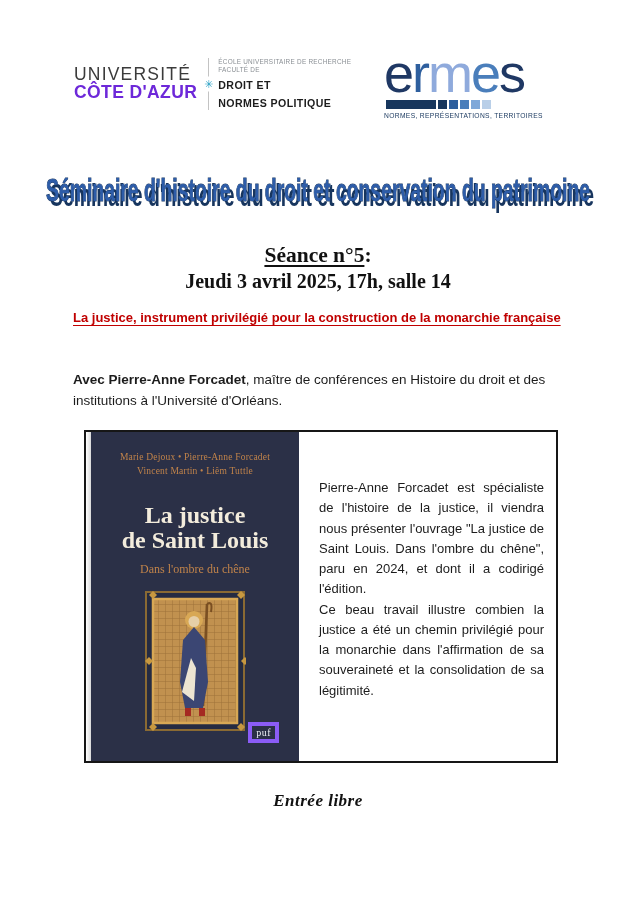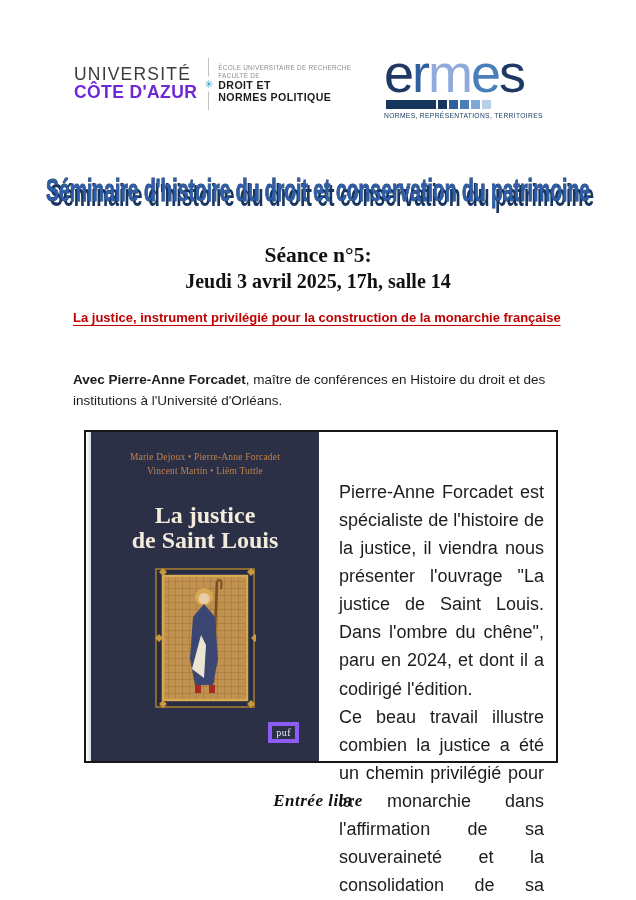--- a/index.html
+++ b/index.html
@@ -9,64 +9,64 @@
   
   .header-left{position:absolute;left:74px;top:58px;display:flex;align-items:center;}
   .uca-text{line-height:1.02;}
   .uca-line1{font-size:17.5px;letter-spacing:1.2px;color:#3b3b3b;font-weight:500;}
   .uca-line2{font-size:17.5px;letter-spacing:0.4px;font-weight:700;}
   .uca-sep{position:relative;width:1px;height:52px;background:#c3c3c3;margin:0 9px 0 11px;}
   .uca-snowflake{position:absolute;left:50%;top:50%;transform:translate(-50%,-50%);
     background:#ffffff;color:#2fa3c6;font-size:11px;line-height:1;padding:2px 0;}
   .faculty{line-height:1.15;}
   .faculty-small{font-size:6.4px;color:#8a8f94;letter-spacing:0.25px;}
-  .faculty-bold{font-size:10.6px;font-weight:700;color:#1c1c1c;letter-spacing:0.4px;line-height:1.18;}
+  .faculty-bold{font-size:10.6px;font-weight:700;color:#1c1c1c;letter-spacing:0.4px;line-height:1.18;margin-top:6px;}
 
   
   .header-right{position:absolute;left:384px;top:46px;width:150px;}
   .ermes-word{font-size:54px;line-height:1.0;letter-spacing:-2px;font-weight:400;}
   .ermes-bars{display:flex;gap:2px;margin-top:0px;margin-left:2px;}
   .ermes-bar{height:9px;display:inline-block;}
   .ermes-bar.long{width:50px;}
   .ermes-bar.sq{width:9px;}
   .ermes-tagline{font-size:6.7px;color:#17365d;letter-spacing:0.35px;margin-top:3px;white-space:nowrap;}
 
   
   .title-wrap{position:absolute;left:0;top:163px;width:636px;height:58px;}
 
   
   .session{position:absolute;left:0;top:243px;width:636px;text-align:center;
     font-family:"Liberation Serif",serif;color:#111;}
   .session-label{font-size:21.5px;font-weight:700;}
-  .session-label .ul{text-underline-offset:3px;text-decoration-thickness:1.5px;}
+  .session-label .ul{text-decoration:underline;text-underline-offset:3px;text-decoration-thickness:1.5px;}
   .session-date{font-size:20px;font-weight:700;margin-top:2px;}
 
   
   .red-heading{position:absolute;left:73px;top:310px;width:520px;font-size:13px;font-weight:700;
     text-decoration:underline;text-underline-offset:3px;}
 
   
   .intro{position:absolute;left:73px;top:370px;width:494px;font-size:13.5px;line-height:1.55;color:#1c1c1c;}
   .intro .avec{font-weight:700;}
   .intro .name{font-weight:700;}
 
   
   .book-box{position:absolute;left:84px;top:430px;width:474px;height:333px;border:2px solid #161616;
     box-sizing:border-box;display:flex;background:#ffffff;}
   .spine{width:5px;background:linear-gradient(90deg,#ffffff,#d9d9d9);}
-  .cover{width:228px;background:#2b3047;position:relative;text-align:center;flex-shrink:0;}
+  .cover{width:208px;background:#2b3047;position:relative;text-align:center;flex-shrink:0;}
   .cover-authors{padding-top:19px;font-family:"Liberation Serif",serif;font-size:9.5px;
     line-height:1.45;letter-spacing:0.2px;}
   .cover-title{margin-top:24px;font-family:"Liberation Serif",serif;font-size:24px;font-weight:700;
     color:#f3ecdc;line-height:1.08;}
   .cover-subtitle{margin-top:8px;font-family:"Liberation Serif",serif;font-size:12px;}
   .cover-illustration{margin:13px auto 0;display:block;}
   .puf-box{position:absolute;right:20px;bottom:18px;border:4px solid #8b5cf6;color:#eceef4;
     font-family:"Liberation Serif",serif;font-size:10px;padding:1px 4px;letter-spacing:0.5px;}
-  .desc{flex:1;padding:46px 12px 0 20px;font-size:18px;line-height:1.56;color:#1c1c1c;
+  .desc{flex:1;padding:46px 12px 0 20px;font-size:13px;line-height:1.56;color:#1c1c1c;
     text-align:justify;}
   .desc p{margin:0;}
 
   
   .footer-line{position:absolute;left:0;top:791px;width:636px;text-align:center;
     font-family:"Liberation Serif",serif;font-size:17px;font-weight:700;font-style:italic;
     letter-spacing:0.5px;color:#111;}
 </style>
 </head>
 <body>
@@ -125,20 +125,21 @@
 
     <div class="cover" style="background-color: rgb(43, 48, 71);">
       <div class="cover-authors" style="color: rgb(193, 131, 74);">
         <div>Marie Dejoux • Pierre-Anne Forcadet</div>
         <div>Vincent Martin • Liêm Tuttle</div>
       </div>
       <div class="cover-title">
         <div>La justice</div>
         <div>de Saint Louis</div>
       </div>
+      <div class="cover-subtitle" style="color: rgb(193, 131, 74);">Dans l'ombre du chêne</div>
 
       <svg class="cover-illustration" width="102" height="142" viewBox="0 0 102 142">
         <defs>
           <pattern id="grid" width="7" height="7" patternUnits="userSpaceOnUse">
             <rect width="7" height="7" fill="#c1914f"></rect>
             <path d="M0 0H7M0 0V7" stroke="#9e7138" stroke-width="1"></path>
           </pattern>
         </defs>
         <rect x="1" y="1" width="100" height="140" fill="#8a6a33"></rect>
         <rect x="3" y="3" width="96" height="136" fill="#252b42"></rect>

